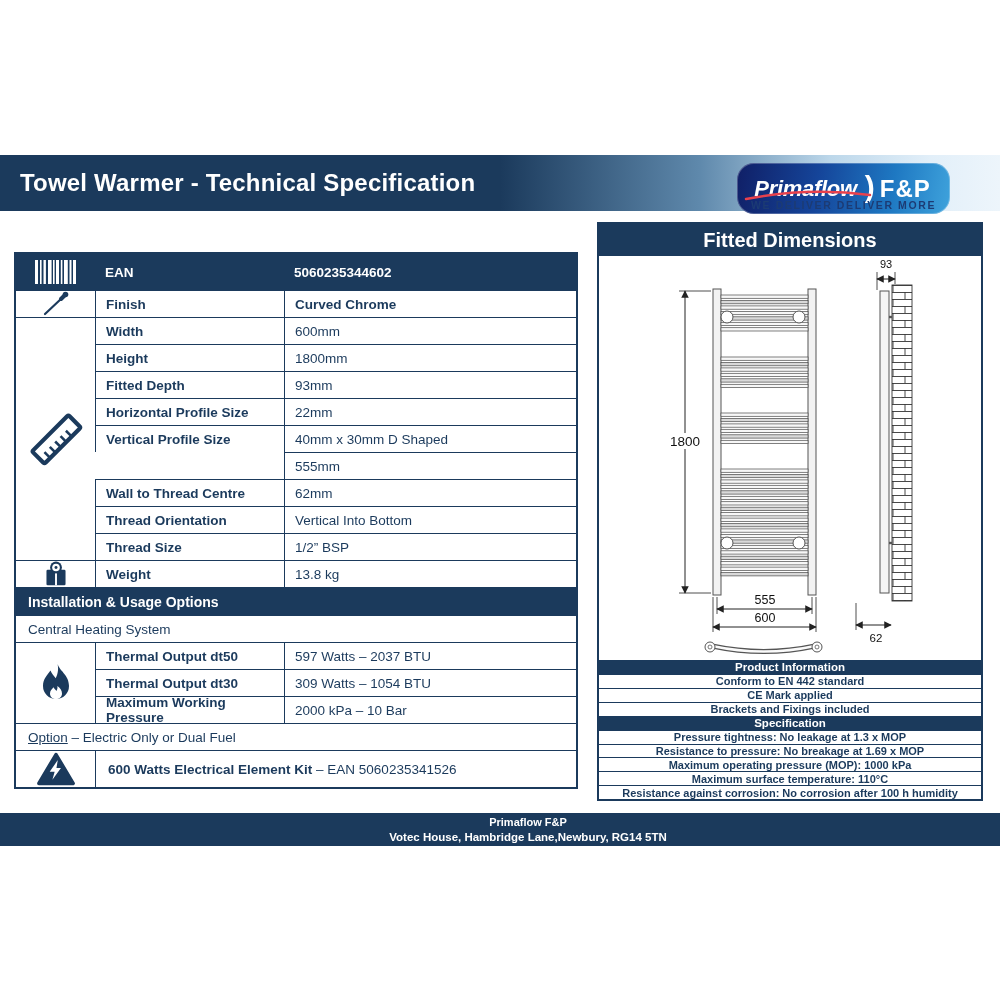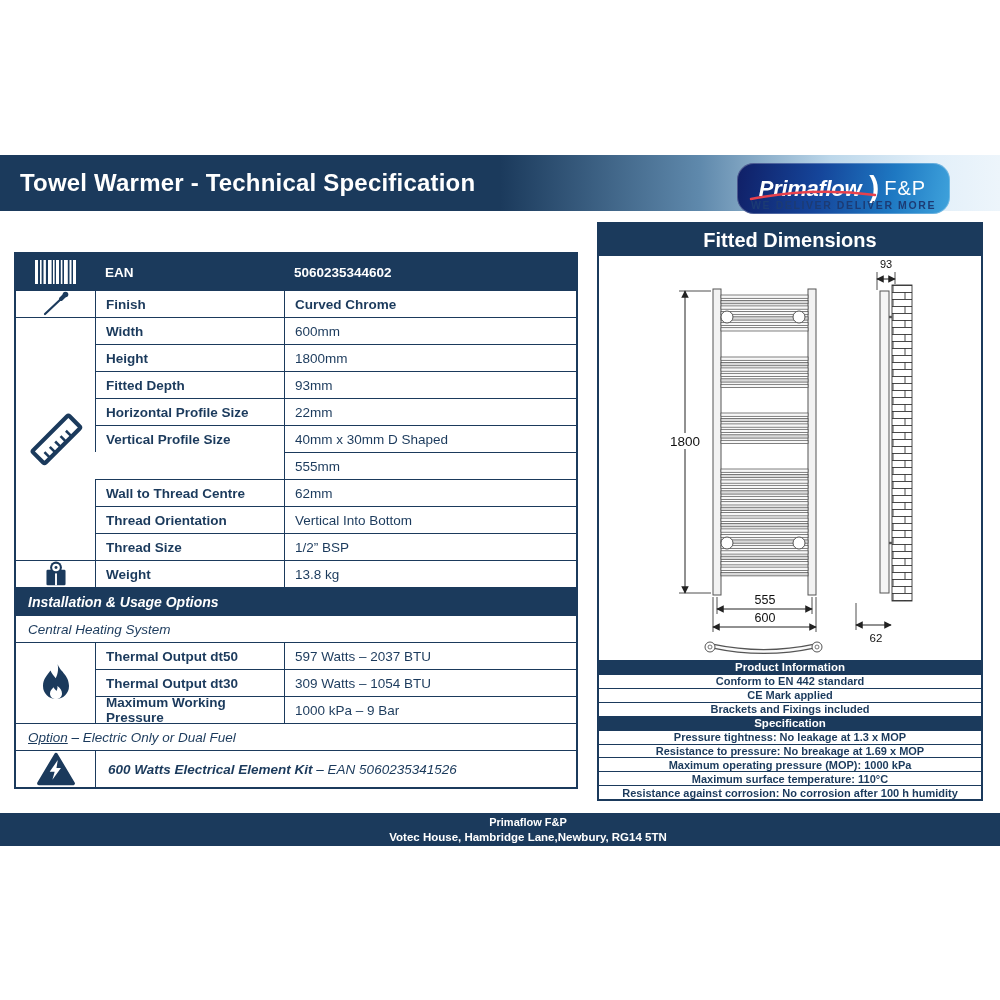--- a/index.html
+++ b/index.html
@@ -11,41 +11,41 @@
   .header-band{position:absolute;left:0;top:155px;width:1000px;height:56px;
     background:linear-gradient(to right,#1B3A5C 0%,#1B3A5C 50%,#5F89AC 70%,#BCD7EA 83%,#E2EFF9 93%,#EDF5FB 100%);}
   .header-title{position:absolute;left:20px;top:0;height:56px;display:flex;align-items:center;
     color:#fff;font-size:24px;font-weight:bold;letter-spacing:.2px;}
   .logo-pill{position:absolute;left:737px;top:163px;width:213px;height:51px;border-radius:17px;
     background:linear-gradient(100deg,#101F66 0%,#15459A 38%,#1E78C2 72%,#3FA3DC 100%);
     display:flex;align-items:center;justify-content:center;box-shadow:0 0 0 1px rgba(255,255,255,.25) inset;}
   .logo-brand{position:relative;color:#fff;font-size:22px;font-weight:bold;font-style:italic;letter-spacing:-.3px;padding-left:6px;}
   .logo-swoosh{position:absolute;left:-4px;top:13px;width:130px;height:12px;pointer-events:none;}
   .logo-paren{color:#fff;font-size:30px;font-weight:bold;margin:0 5px 4px 8px;}
-  .logo-suffix{color:#fff;font-size:20px;font-weight:normal;letter-spacing:1px;padding-right:8px;}
+  .logo-suffix{color:#fff;font-size:24px;font-weight:bold;letter-spacing:1px;padding-right:8px;}
   .logo-tagline{position:absolute;left:737px;top:199px;width:213px;text-align:center;
     color:#1C3B74;font-size:10.5px;font-weight:bold;letter-spacing:1.6px;}
 
   
   .product-code{position:absolute;left:16px;top:222px;color:var(--navy);font-size:29px;font-weight:bold;letter-spacing:.5px;}
 
   
   .spec-table{position:absolute;left:14px;top:252px;width:564px;display:grid;
     grid-template-columns:79px 189px 1fr;
     grid-template-rows:36px repeat(11,27px) 28px repeat(5,27px) 37px;
     border:2px solid var(--navy);background:#fff;color:var(--navy);font-size:13.5px;}
   .c{display:flex;align-items:center;}
   .ic{display:flex;align-items:center;justify-content:center;}
   .bt{border-top:1px solid var(--navy);}
   .bl{border-left:1px solid var(--navy);}
   .hdr{background:var(--navy);color:#fff;}
   .lbl{font-weight:bold;padding-left:10px;}
   .val{padding-left:10px;}
   .b{font-weight:bold;}
-  .full{padding-left:12px;font-style:italic;}
+  .full{padding-left:12px;}
   .u{text-decoration:underline;}
 
   
   .right-panel{position:absolute;left:597px;top:222px;width:386px;height:579px;
     border:2px solid var(--navy);background:#fff;display:flex;flex-direction:column;}
   .panel-header{height:32px;background:var(--navy);color:#fff;font-size:20px;font-weight:bold;
     display:flex;align-items:center;justify-content:center;flex:0 0 auto;}
   .panel-drawing{position:relative;height:404px;flex:0 0 auto;background:#fff;}
   .panel-info{flex:1;display:flex;flex-direction:column;color:var(--navy);}
   .info-row{flex:1;display:flex;align-items:center;justify-content:center;
@@ -165,21 +165,21 @@
       <svg width="42" height="48" viewBox="0 0 42 48">
         <path d="M22 3c1.5 9 12 12 12 24a13 13 0 1 1-26 0c0-7 4-10.5 7.5-15.5 1.2 3.5 3.6 5.2 5.2 7.7 2.3-4.5 3.3-10 1.3-16.2z" fill="#1B3A5C"></path>
         <path d="M21 40c-3.5 0-6-2.4-6-5.6 0-2.8 2-4.2 3.4-6.2.8 1.6 2.2 2.3 3 3.8 1-1.5 1.2-3 1-5 2.6 2 4.6 4.4 4.6 7.4 0 3.2-2.5 5.6-6 5.6z" fill="#fff"></path>
       </svg>
     </div>
     <div class="c bt bl lbl" style="grid-area:15/2/16/3;">Thermal Output dt50</div>
     <div class="c bt bl val" style="grid-area:15/3/16/4;">597 Watts – 2037 BTU</div>
     <div class="c bt bl lbl" style="grid-area:16/2/17/3;">Thermal Output dt30</div>
     <div class="c bt bl val" style="grid-area:16/3/17/4;">309 Watts – 1054 BTU</div>
     <div class="c bt bl lbl" style="grid-area:17/2/18/3;">Maximum Working Pressure</div>
-    <div class="c bt bl val" style="grid-area:17/3/18/4;">1000 kPa – 9 Bar</div>
+    <div class="c bt bl val" style="grid-area:17/3/18/4;">2000 kPa – 10 Bar</div>
 
     <div class="c bt full" style="grid-area:18/1/19/4;">
       <span class="u">Option</span>
         <span style="white-space:pre;"> – Electric Only or Dual Fuel</span>
     </div>
 
     <div class="ic bt" style="grid-area:19/1/20/2;">
       <svg width="42" height="36" viewBox="0 0 44 40">
         <path d="M22 4 L41 36 H3 Z" fill="#1B3A5C" stroke="#1B3A5C" stroke-width="4" stroke-linejoin="round"></path>
         <polygon points="24,10 15,23 20.5,23 18,32 27.5,19 22.5,19" fill="#fff"></polygon>

